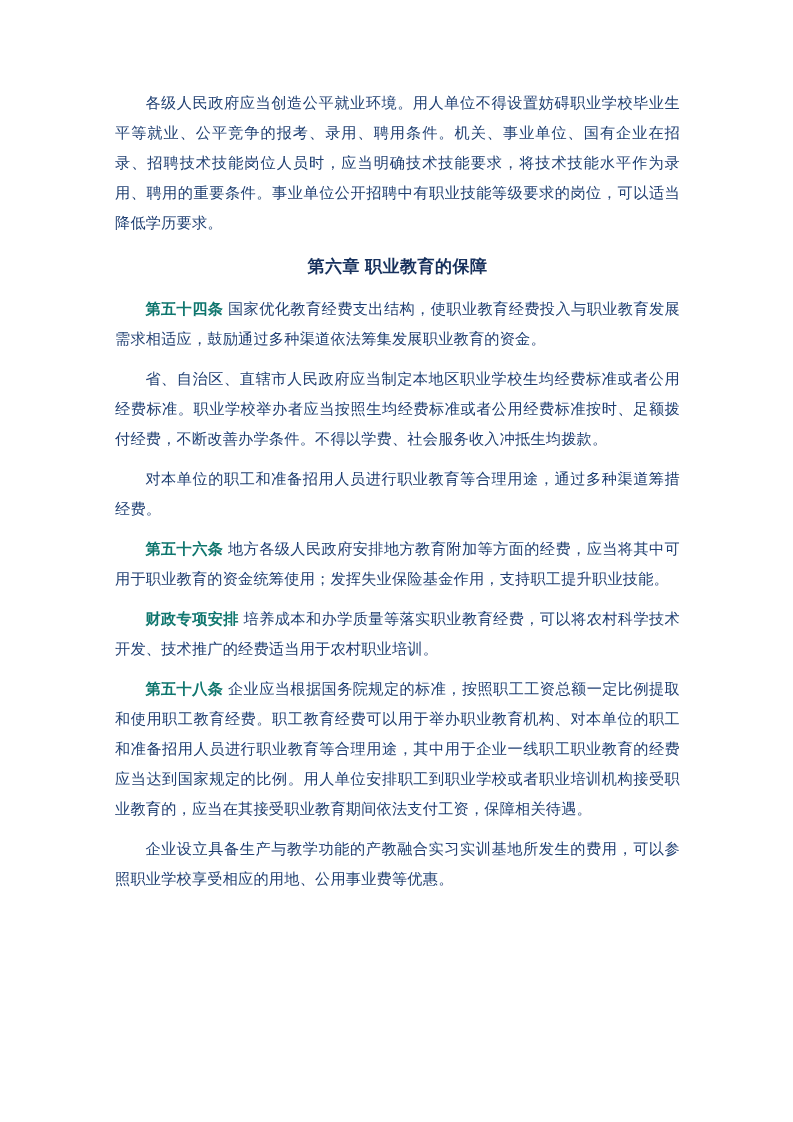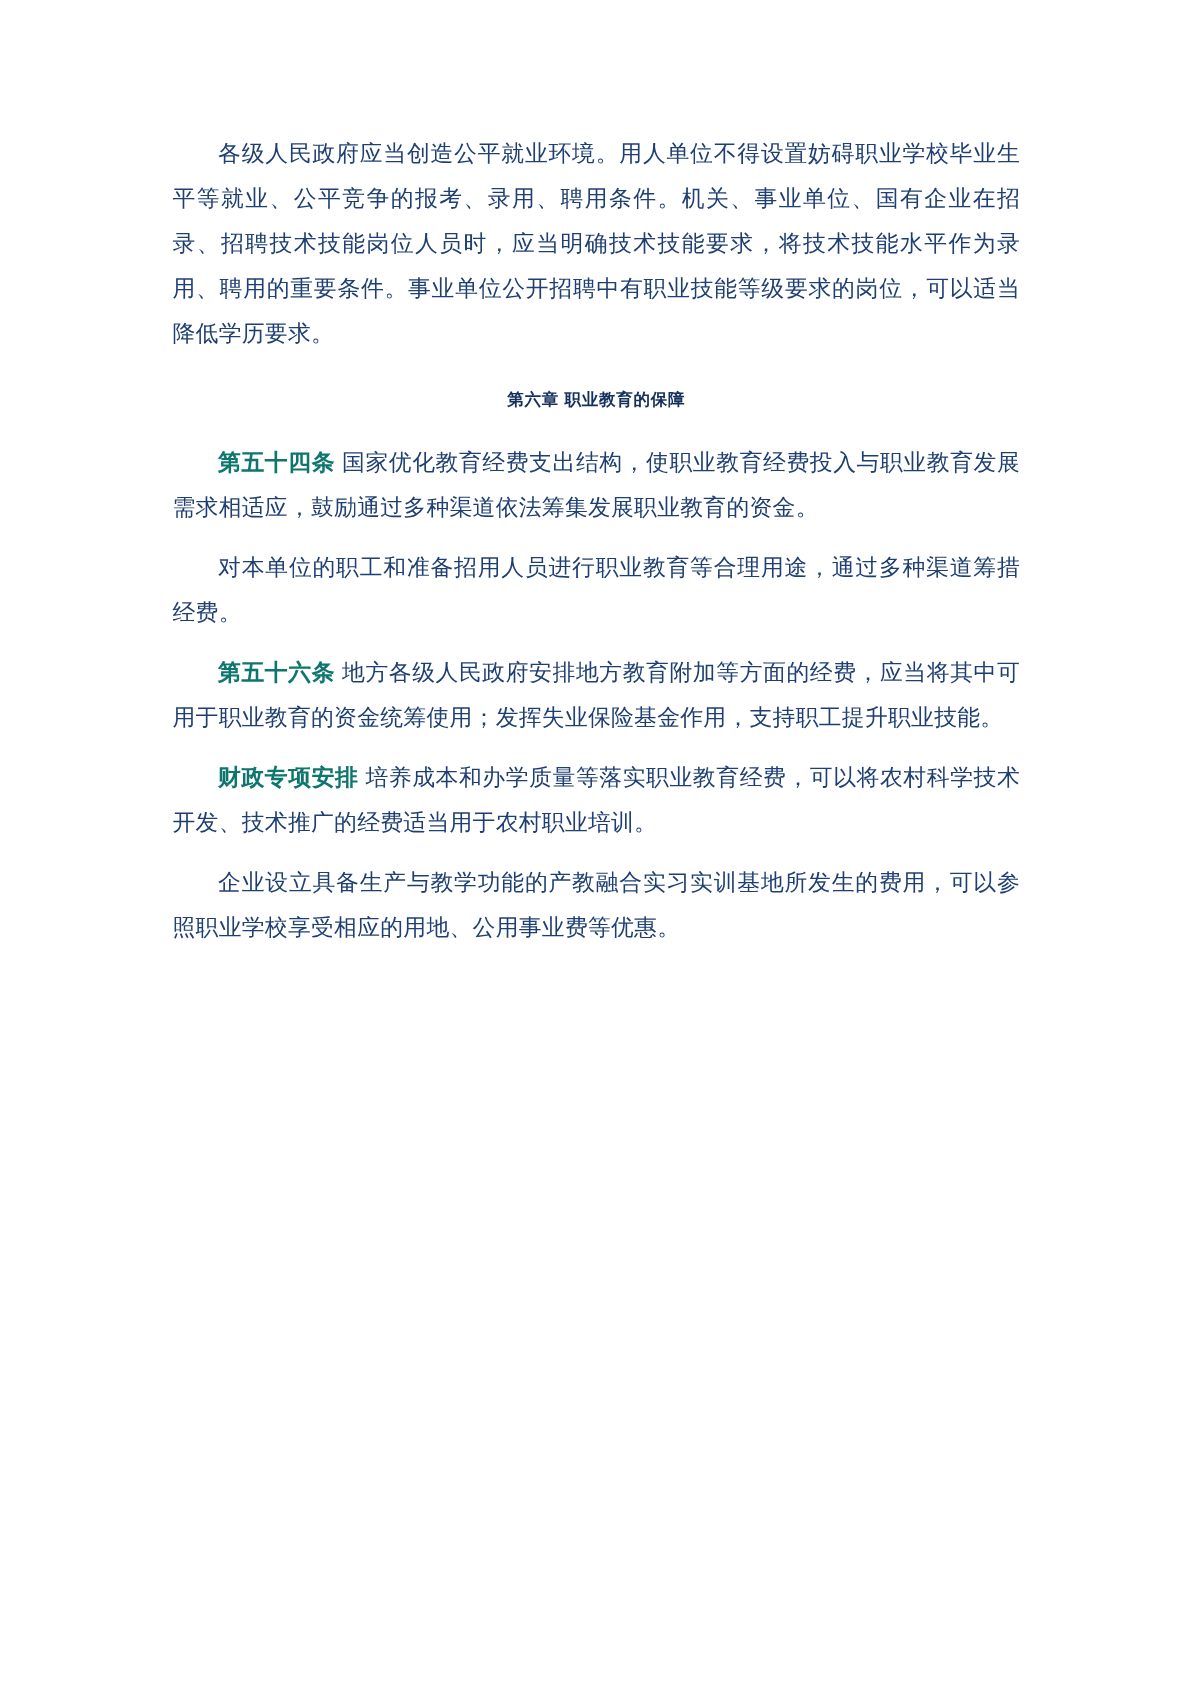--- a/index.html
+++ b/index.html
@@ -36,37 +36,39 @@
   }
   p.indent {
     text-indent: 2em;
   }
   p.body {
     color: #1f3f72;
   }
   h2.chapter {
     margin: 14px 0 12px 0;
     text-align: center;
-    font-size: 11px;
+    font-size: 17px;
     font-weight: bold;
     color: #16305c;
     line-height: 30px;
     letter-spacing: 0.5px;
   }
   .art {
     font-weight: bold;
     color: #0f766e;
   }
 </style>
 </head>
 <body>
 
 <div id="page">
   <div id="content">
       <p class="body indent">各级人民政府应当创造公平就业环境。用人单位不得设置妨碍职业学校毕业生平等就业、公平竞争的报考、录用、聘用条件。机关、事业单位、国有企业在招录、招聘技术技能岗位人员时，应当明确技术技能要求，将技术技能水平作为录用、聘用的重要条件。事业单位公开招聘中有职业技能等级要求的岗位，可以适当降低学历要求。</p>
       <h2 class="chapter">第六章 职业教育的保障</h2>
       <p class="body indent"><span class="art">第五十四条</span> <span>国家优化教育经费支出结构，使职业教育经费投入与职业教育发展需求相适应，鼓励通过多种渠道依法筹集发展职业教育的资金。</span></p>
+      <p class="body indent">省、自治区、直辖市人民政府应当制定本地区职业学校生均经费标准或者公用经费标准。职业学校举办者应当按照生均经费标准或者公用经费标准按时、足额拨付经费，不断改善办学条件。不得以学费、社会服务收入冲抵生均拨款。</p>
       <p class="body indent">对本单位的职工和准备招用人员进行职业教育等合理用途，通过多种渠道筹措经费。</p>
       <p class="body indent"><span class="art">第五十六条</span> <span>地方各级人民政府安排地方教育附加等方面的经费，应当将其中可用于职业教育的资金统筹使用；发挥失业保险基金作用，支持职工提升职业技能。</span></p>
       <p class="body indent"><span class="art">财政专项安排</span> <span>培养成本和办学质量等落实职业教育经费，可以将农村科学技术开发、技术推广的经费适当用于农村职业培训。</span></p>
+      <p class="body indent"><span class="art">第五十八条</span> <span>企业应当根据国务院规定的标准，按照职工工资总额一定比例提取和使用职工教育经费。职工教育经费可以用于举办职业教育机构、对本单位的职工和准备招用人员进行职业教育等合理用途，其中用于企业一线职工职业教育的经费应当达到国家规定的比例。用人单位安排职工到职业学校或者职业培训机构接受职业教育的，应当在其接受职业教育期间依法支付工资，保障相关待遇。</span></p>
       <p class="body indent">企业设立具备生产与教学功能的产教融合实习实训基地所发生的费用，可以参照职业学校享受相应的用地、公用事业费等优惠。</p>
     </div>
 </div>
 
 </body></html>

